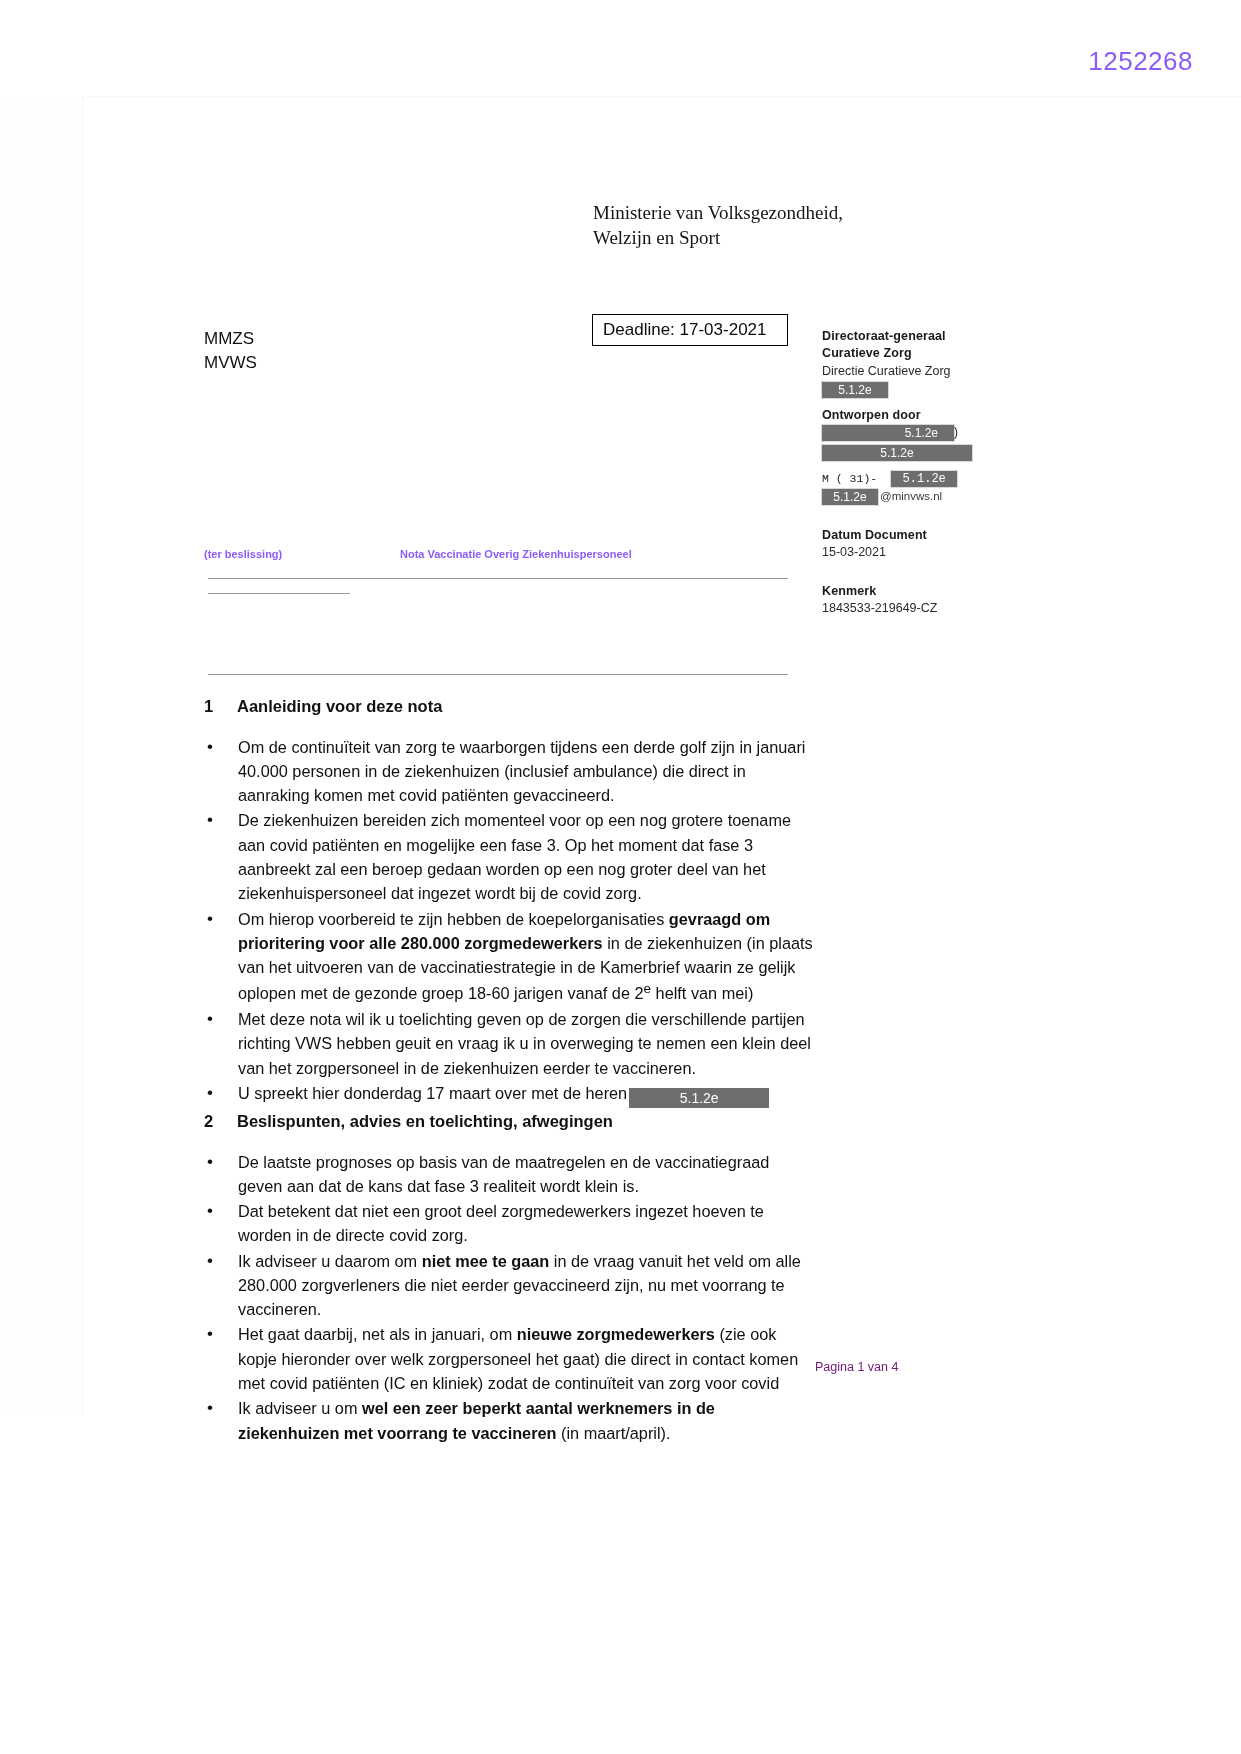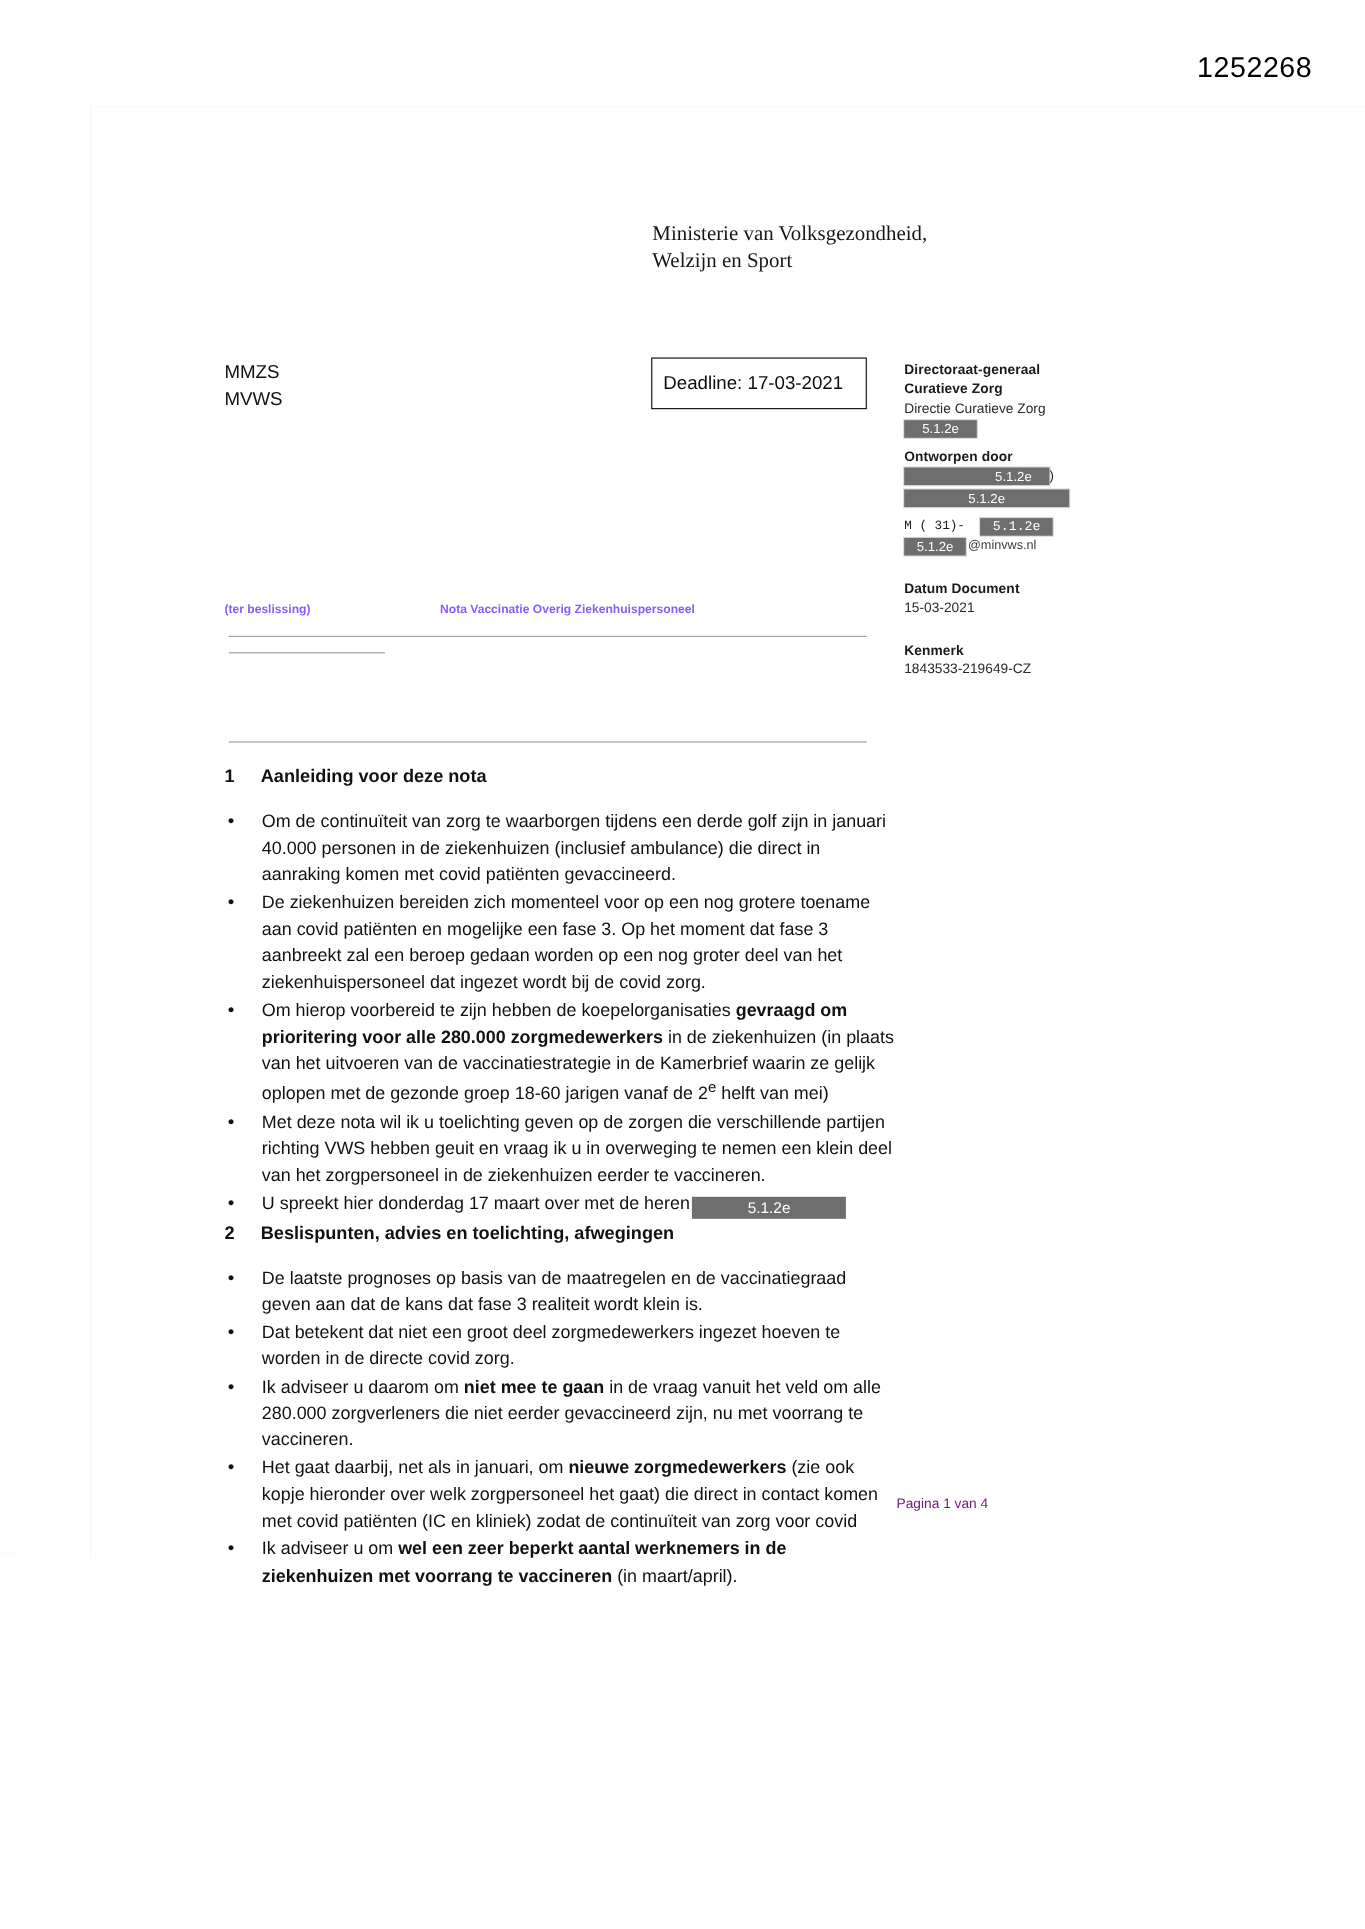--- a/index.html
+++ b/index.html
@@ -19,21 +19,21 @@
     overflow: hidden;
   }
 
   
   .doc-number {
     position: absolute;
     top: 46px;
     right: 48px;
     font-size: 26px;
     letter-spacing: 0.5px;
-    color: #000000;
+    color: #8b5cf6;
   }
 
   
   .scan-edge-top {
     position: absolute;
     left: 0; top: 0;
     width: 1241px; height: 96px;
     background: #ffffff;
   }
   .scan-edge-left {
@@ -67,23 +67,23 @@
     top: 327px;
     font-size: 17px;
     line-height: 1.42;
     color: #111111;
   }
 
   
   .deadline-box {
     position: absolute;
     left: 592px;
-    top: 325px;
+    top: 314px;
     width: 196px;
-    height: 47px;
+    height: 32px;
     border: 1.6px solid #000000;
     box-sizing: border-box;
     display: flex;
     align-items: center;
     padding-left: 10px;
     font-size: 17px;
     color: #0b0b0b;
     background: #ffffff;
   }
 

